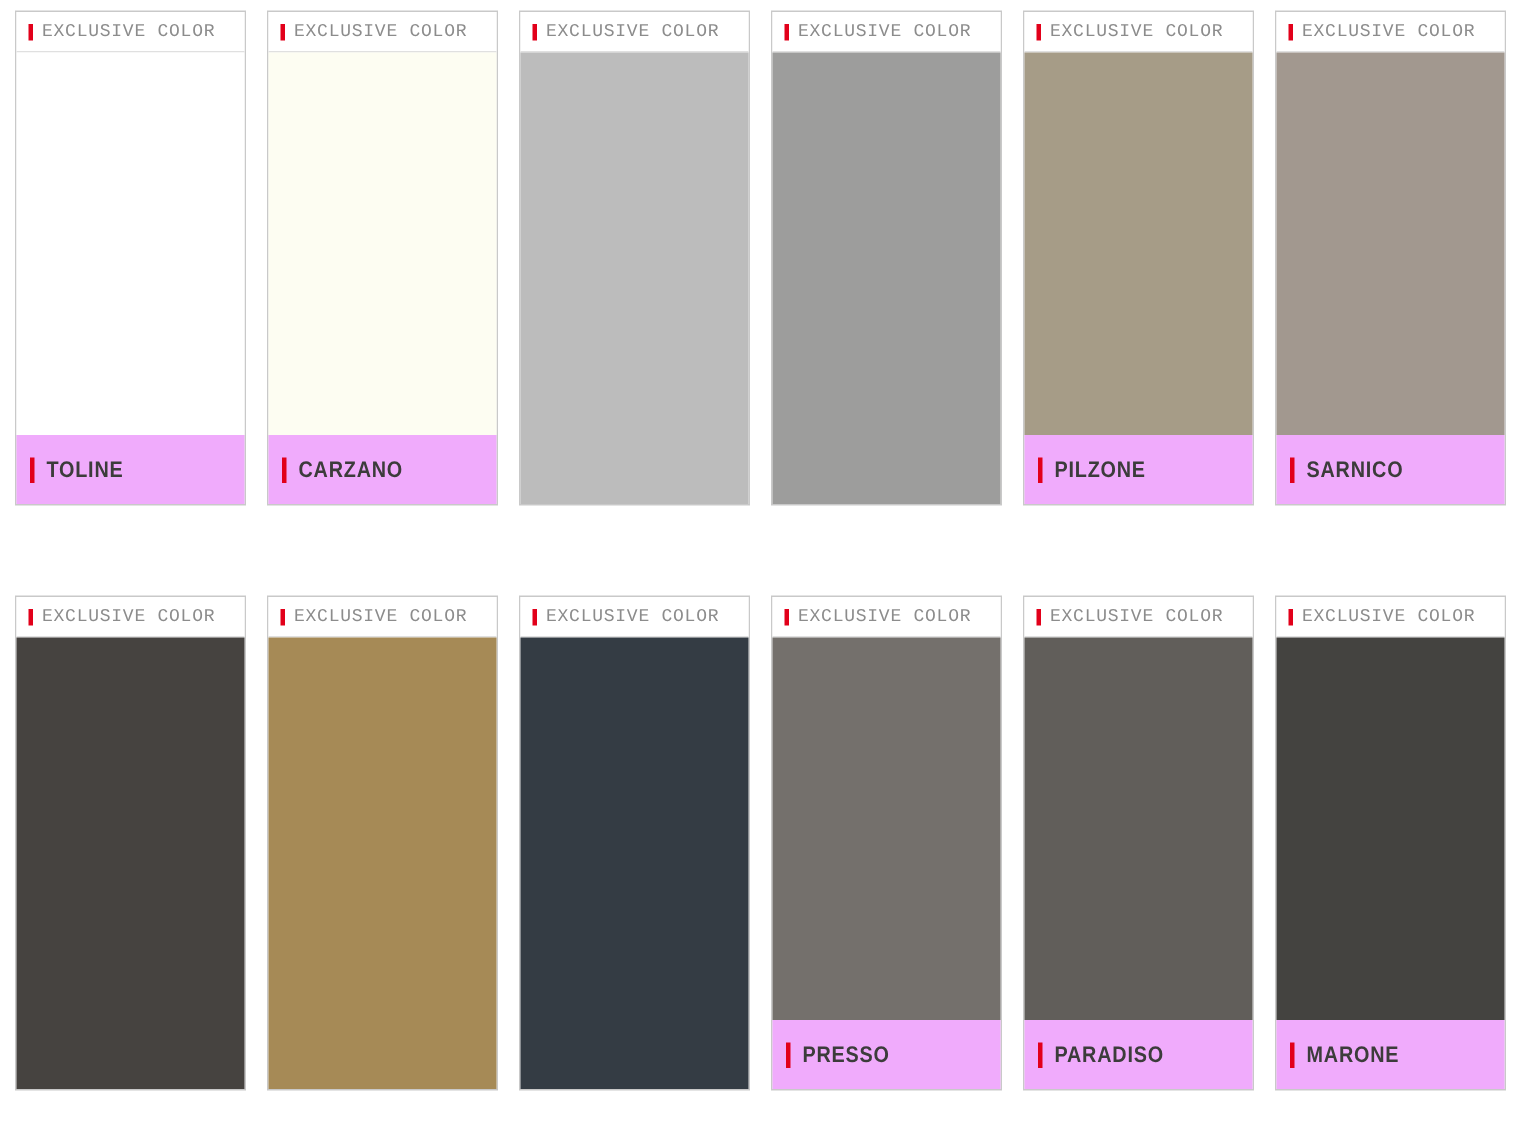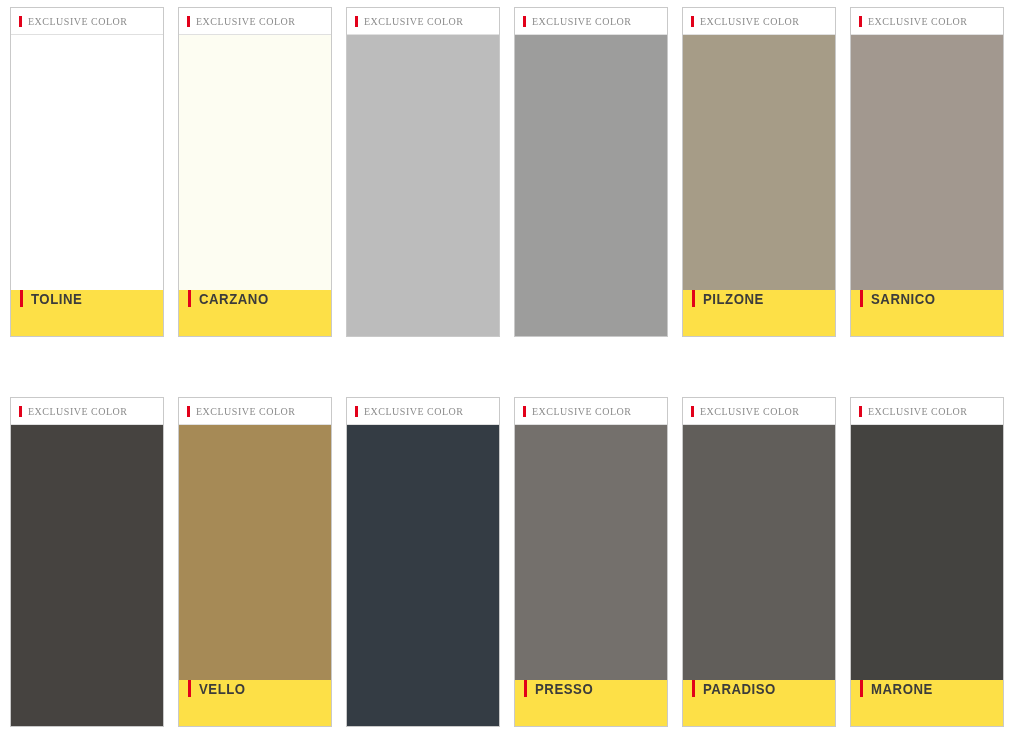--- a/index.html
+++ b/index.html
@@ -46,39 +46,39 @@
     border-bottom: 1px solid #e0e0e0;
   }
   .accent-bar {
     width: 3px;
     height: 11px;
     background: #e2001a;
     flex: 0 0 3px;
     margin-right: 6px;
   }
   .header-text {
-    font-size: 10px;
+    font-size: 12px;
     letter-spacing: 0.5px;
     color: #8c8c8c;
-    font-family: Liberation Serif, serif;
+    font-family: Liberation Mono, monospace;
     white-space: nowrap;
     text-transform: uppercase;
   }
 
   .color-fill {
     flex: 1 1 auto;
     width: 100%;
   }
 
   .card-footer {
     height: 46px;
     flex: 0 0 46px;
-    background: #fde047;
-    display: flex;
-    align-items: flex-start;
+    background: #f0abfc;
+    display: flex;
+    align-items: center;
     padding-left: 9px;
   }
   .footer-bar {
     width: 3px;
     height: 17px;
     background: #e2001a;
     flex: 0 0 3px;
     margin-right: 8px;
   }
   .footer-text {
@@ -165,24 +165,20 @@
         <span class="header-text">EXCLUSIVE COLOR</span>
       </div>
       <div class="color-fill" style="background: rgb(70, 67, 64);"></div>
     </div>
     <div class="swatch-card">
       <div class="card-header">
         <span class="accent-bar"></span>
         <span class="header-text">EXCLUSIVE COLOR</span>
       </div>
       <div class="color-fill" style="background: rgb(166, 138, 86);"></div>
-      <div class="card-footer">
-        <span class="footer-bar"></span>
-        <span class="footer-text">VELLO</span>
-      </div>
     </div>
     <div class="swatch-card">
       <div class="card-header">
         <span class="accent-bar"></span>
         <span class="header-text">EXCLUSIVE COLOR</span>
       </div>
       <div class="color-fill" style="background: rgb(52, 60, 68);"></div>
     </div>
     <div class="swatch-card">
       <div class="card-header">

